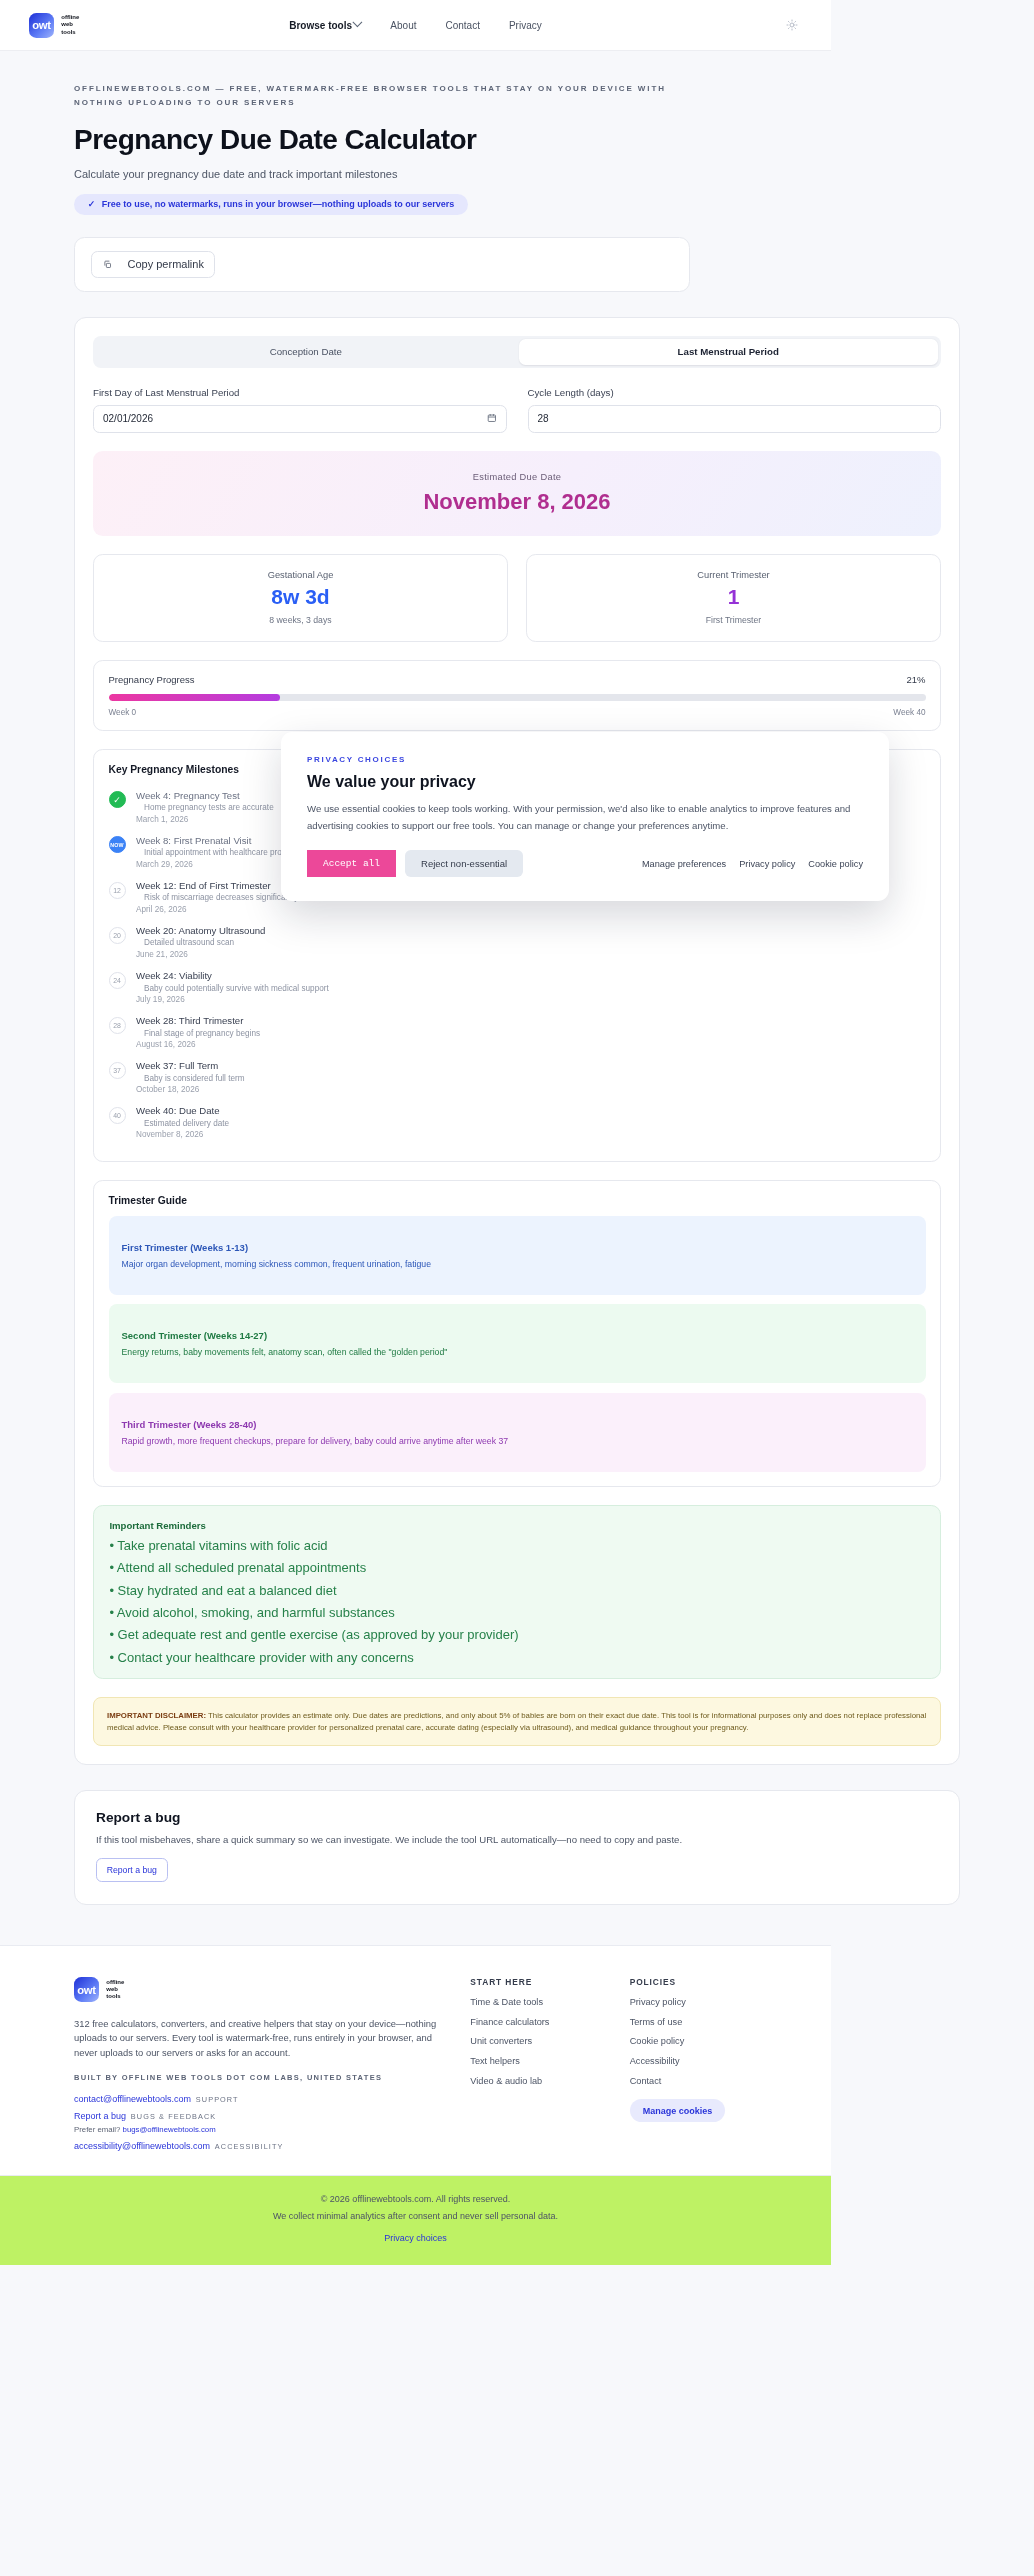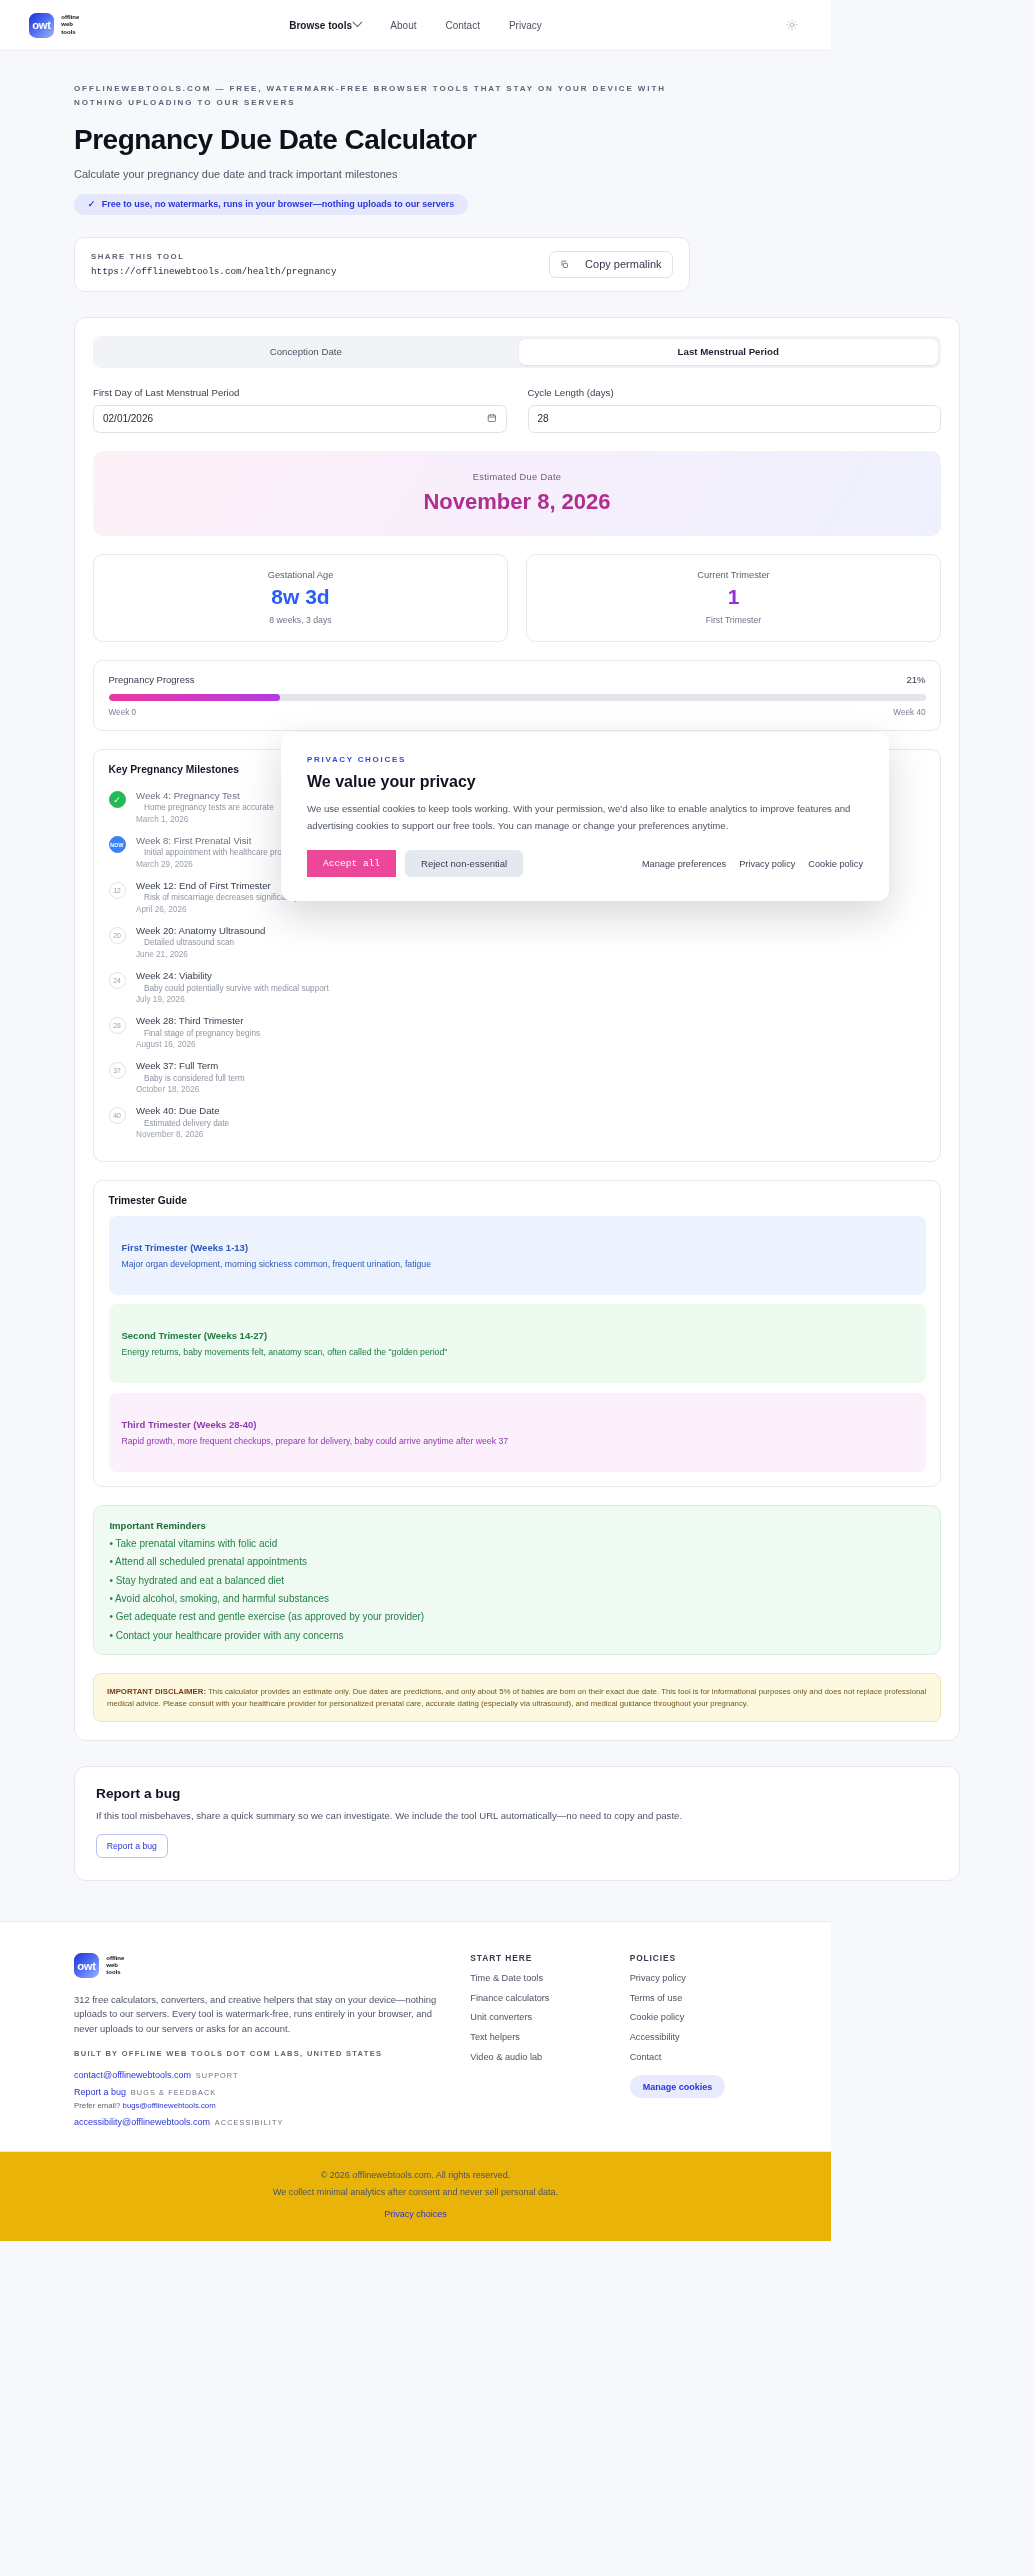--- a/index.html
+++ b/index.html
@@ -176,21 +176,21 @@
   .tri-desc { font-size: 8.7px; margin-top: 5.7px; }
   .tri-1 { background: #ecf3fe; } .tri-1 .tri-title, .tri-1 .tri-desc { color: #2d57b8; }
   .tri-2 { background: #ecfaf0; } .tri-2 .tri-title, .tri-2 .tri-desc { color: #1f7a43; }
   .tri-3 { background: #fbf0fb; } .tri-3 .tri-title, .tri-3 .tri-desc { color: #8e3ab0; }
 
   .reminders {
     margin-top: 18px; background: #effaf2; border: 0.8px solid #d6eede;
     border-radius: 9.7px; padding: 13.7px 15.4px;
   }
   .rem-title { font-size: 9.6px; font-weight: 700; color: #1d6c3c; }
-  .rem-item { font-size: 10px; color: #26814a; margin-top: 7.3px; }
+  .rem-item { font-size: 13px; color: #26814a; margin-top: 7.3px; }
 
   .disclaimer {
     margin-top: 18px; background: #fdf8e0; border: 0.8px solid #f1e6b4;
     border-radius: 8px; padding: 11.3px 13px; font-size: 7.8px;
     color: #6d5a1c; line-height: 12px;
   }
   .disclaimer b { color: #7a3d12; }
 
   
   .bug-card {
@@ -223,21 +223,21 @@
   .f-small { font-size: 7.8px; color: #5c6374; margin-top: 4.8px; }
   .f-col { width: 158px; }
   .f-head { font-size: 8.4px; letter-spacing: 0.9px; font-weight: 700; color: #343b4b; }
   .f-item { font-size: 9.2px; color: #4c5465; margin-top: 9.7px; }
   .manage-cookies {
     margin-top: 13.7px; display: inline-block; background: #e8eafd; color: #2a35d9;
     font-size: 9px; font-weight: 700; border-radius: 32px; padding: 6.5px 13px;
     border: none; cursor: pointer; font-family: "Liberation Sans", sans-serif;
   }
   .footer-bottom {
-    background: #eab308; border-top: 0.8px solid #e9ebf1; text-align: center;
+    background: #bef264; border-top: 0.8px solid #e9ebf1; text-align: center;
     padding: 18px 0 21px;
   }
   .fb-line { font-size: 9px; color: #4c5465; }
   .fb-line + .fb-line { margin-top: 7.3px; }
   .fb-link { color: #2a35d9; font-size: 9px; display: inline-block; margin-top: 12px; }
 
   
   .modal {
     position: absolute; left: 206px; top: 414px; width: 608px;
     background: #fff; border-radius: 11.3px; padding: 22.6px 26px 24px;
@@ -298,24 +298,20 @@
     <div class="eyebrow">OFFLINEWEBTOOLS.COM — FREE, WATERMARK-FREE BROWSER TOOLS THAT STAY ON YOUR DEVICE WITH NOTHING UPLOADING TO OUR SERVERS</div>
     <h1 class="page-title">Pregnancy Due Date Calculator</h1>
     <div class="subtitle">Calculate your pregnancy due date and track important milestones</div>
     <div class="badge-free">
       <span class="badge-check">✓</span>
       <span>Free to use, no watermarks, runs in your browser—nothing uploads to our servers</span>
     </div>
   </div>
 
   <div class="share-card">
-    <div class="share-left">
-      <div class="share-label">SHARE THIS TOOL</div>
-      <div class="share-url">https://offlinewebtools.com/health/pregnancy</div>
-    </div>
     <button class="copy-btn">
       <svg width="9" height="9" viewBox="0 0 24 24" fill="none" stroke="#4b5364" stroke-width="2">
         <rect x="9" y="9" width="11" height="11" rx="2"></rect>
           <path d="M5 15V5a2 2 0 0 1 2-2h10"></path>
       </svg>
       <span>Copy permalink</span>
     </button>
   </div>
 
   <div class="tool-panel">

